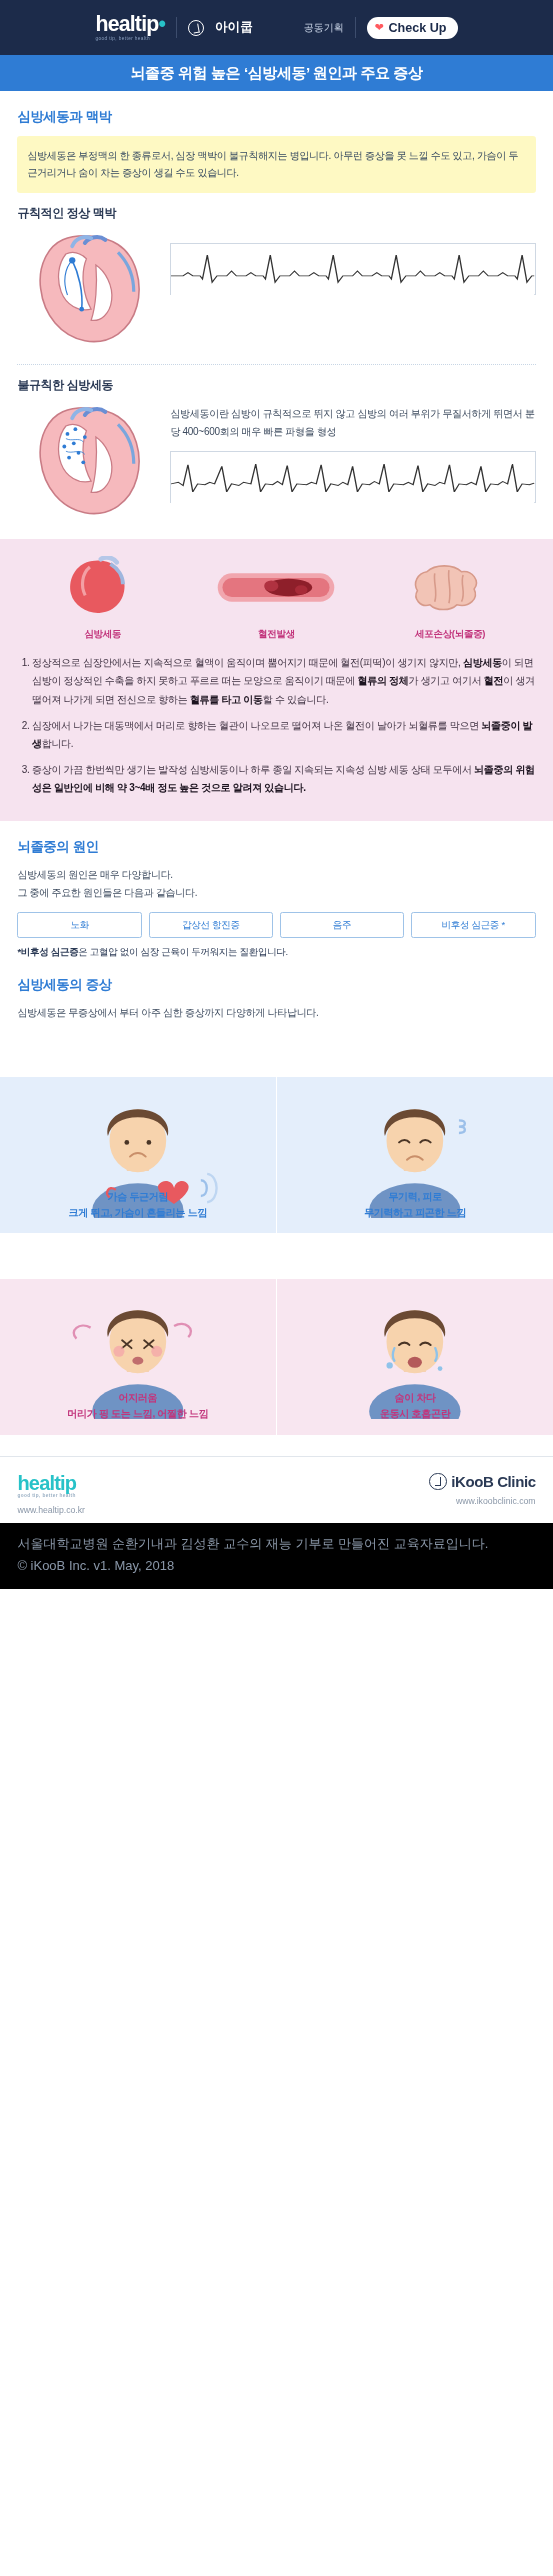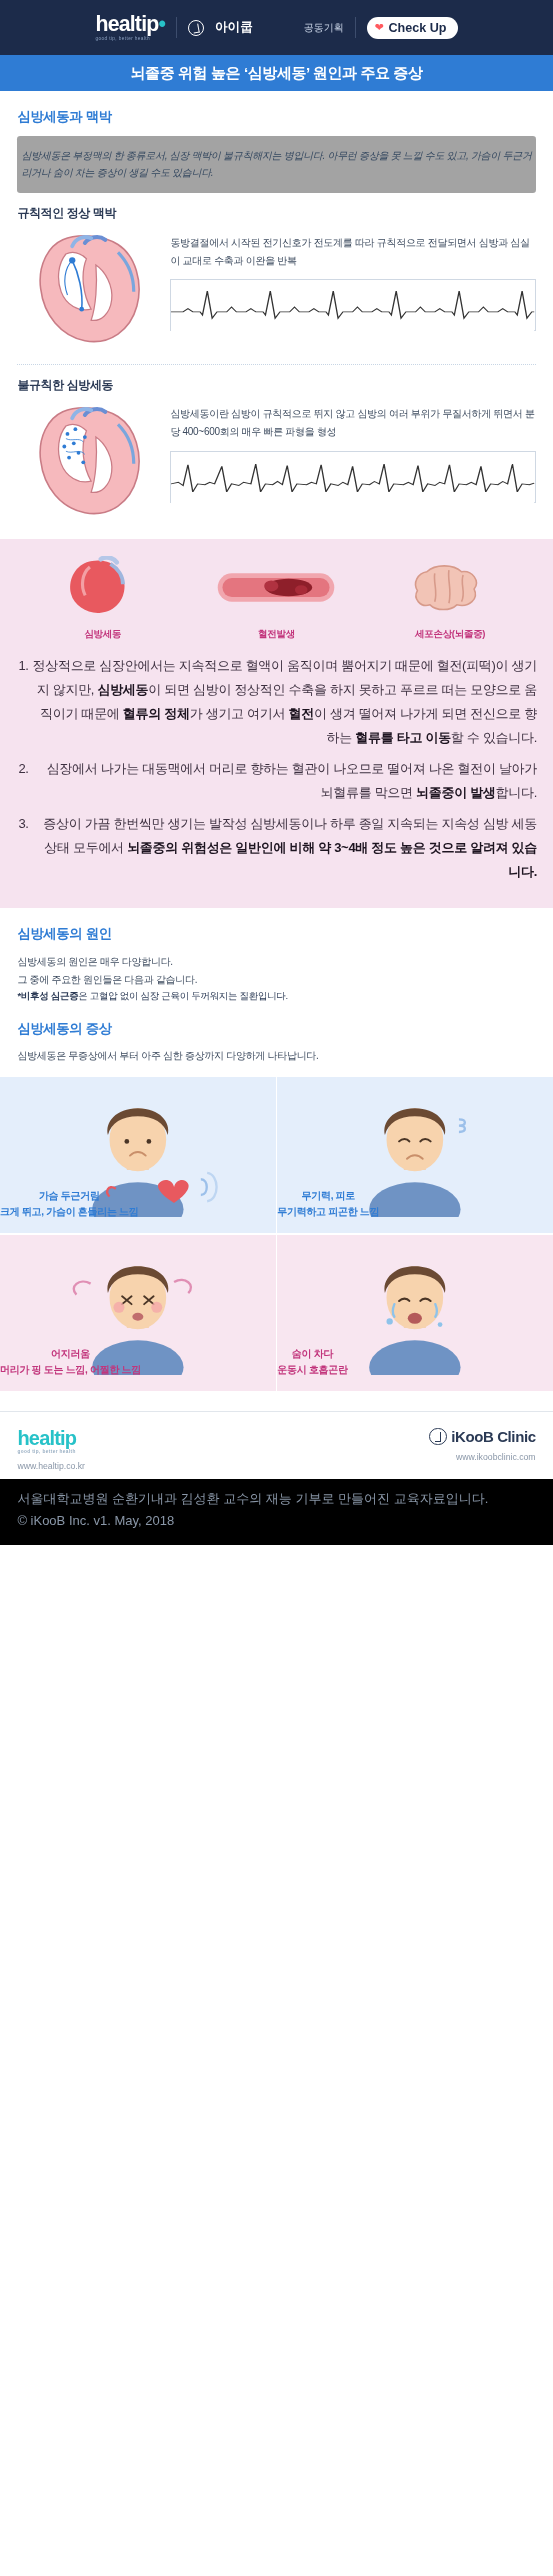--- a/index.html
+++ b/index.html
@@ -96,28 +96,27 @@
     letter-spacing: -0.4px;
   }
   h3.sub-title {
     color: #2b3a55;
     font-size: 12px;
     font-weight: bold;
     margin: 12.6px 0 8px;
     letter-spacing: -0.4px;
   }
   .note-box {
-    background: #a3a3a3;
+    background: #fef9c3;
     border-radius: 3.2px;
-    padding: 11px 4px;
+    padding: 11px 10px;
     color: #33475f;
     font-size: 10px;
     line-height: 1.75;
     letter-spacing: -0.3px;
-    font-style: italic;
   }
   .dotted-sep {
     border-top: 1.6px dotted #c8d6e5;
     margin: 14.2px 0 0;
   }
 
   
   .hb-row { display: flex; gap: 11px; align-items: flex-start; margin-top: 4.7px; }
   .heart-art {
     width: 142px; height: 119px;
@@ -152,26 +151,25 @@
     color: #c2357c;
     font-size: 9.5px;
     font-weight: bold;
     letter-spacing: -0.3px;
   }
   ol.pink-list {
     margin: 12.6px 0 0 16px;
     padding: 0;
   }
   ol.pink-list li {
-    font-size: 13px;
+    font-size: 10px;
     line-height: 1.85;
     color: #3d3040;
     letter-spacing: -0.3px;
     margin-bottom: 7.1px;
-    text-align: right;
   }
   ol.pink-list li b { color: #1d1420; font-weight: bold; }
 
   
   .para {
     font-size: 10px; color: #3c4a5e; line-height: 1.85; letter-spacing: -0.3px;
   }
   .chip-row { display: flex; gap: 6.3px; margin: 9.5px 0 8px; }
   .chip {
     flex: 1;
@@ -194,23 +192,24 @@
     display: grid;
     grid-template-columns: 1fr 1fr;
     gap: 1.6px;
     margin-top: 11px;
   }
   .sym-cell {
     height: 156px;
     position: relative;
     display: flex;
     flex-direction: column;
-    align-items: flex-start;
+    align-items: center;
     justify-content: flex-end;
     padding-bottom: 12.6px;
+    margin-top: 44px;
   }
   .sym-pink { background: #f8e6f0; }
   .sym-blue { background: #e4eefb; }
   .sym-art { position: absolute; top: 14.2px; left: 0; right: 0; height: 126px; }
   .sym-label {
     text-align: center; font-size: 10px; line-height: 1.6;
     font-weight: bold; letter-spacing: -0.3px;
     position: relative; z-index: 2;
   }
   .lab-pink { color: #c2357c; }
@@ -295,21 +294,20 @@
           <path d="M86 16 C92 8 104 6 112 12" stroke="#6b8fd4" stroke-width="5" fill="none" stroke-linecap="round"></path>
           <path d="M70 20 C74 10 86 6 94 10" stroke="#8fb4e6" stroke-width="5" fill="none" stroke-linecap="round"></path>
           <path d="M70 38 C78 54 84 78 82 100" stroke="#2f7cd4" stroke-width="2" fill="none"></path>
           <path d="M70 38 C60 48 58 66 64 82" stroke="#2f7cd4" stroke-width="1.4" fill="none"></path>
           <circle cx="70" cy="38" r="4" fill="#2f7cd4"></circle>
           <circle cx="82" cy="100" r="3" fill="#2f7cd4"></circle>
           <path d="M128 28 C140 40 148 58 148 78" stroke="#7aa6dd" stroke-width="4" fill="none"></path>
         </svg>
       </div>
       <div class="hb-right">
-        <div class="hb-desc">동방결절에서 시작된 전기신호가 전도계를 따라 규칙적으로 전달되면서 심방과 심실이 교대로 수축과 이완을 반복</div>
         <div class="ecg-box">
           <svg viewBox="0 0 300 64" width="100%" height="51" preserveAspectRatio="none">
             <rect x="0" y="0" width="300" height="64" fill="#ffffff"></rect>
             <path d="M0 40 L10 40 L14 36 L18 40 L24 40 L26 44 L30 14 L34 48 L38 40 L46 40 L50 34 L54 40 L62 40
                      L66 36 L70 40 L76 40 L78 44 L82 14 L86 48 L90 40 L98 40 L102 34 L106 40 L114 40
                      L118 36 L122 40 L128 40 L130 44 L134 14 L138 48 L142 40 L150 40 L154 34 L158 40 L166 40
                      L170 36 L174 40 L180 40 L182 44 L186 14 L190 48 L194 40 L202 40 L206 34 L210 40 L218 40
                      L222 36 L226 40 L232 40 L234 44 L238 14 L242 48 L246 40 L254 40 L258 34 L262 40 L270 40
                      L274 36 L278 40 L284 40 L286 44 L290 14 L294 48 L298 40 L300 40" fill="none" stroke="#333333" stroke-width="1.1"></path>
           </svg>
@@ -398,23 +396,29 @@
 
     <ol class="pink-list">
       <li>정상적으로 심장안에서는 지속적으로 혈액이 움직이며 뿜어지기 때문에 혈전(피떡)이 생기지 않지만, <b>심방세동</b>이 되면 심방이 정상적인 수축을 하지 못하고 푸르르 떠는 모양으로 움직이기 때문에 <b>혈류의 정체</b>가 생기고 여기서 <b>혈전</b>이 생겨 떨어져 나가게 되면 전신으로 향하는 <b>혈류를 타고 이동</b>할 수 있습니다.</li>
       <li>심장에서 나가는 대동맥에서 머리로 향하는 혈관이 나오므로 떨어져 나온 혈전이 날아가 뇌혈류를 막으면 <b>뇌졸중이 발생</b>합니다.</li>
       <li>증상이 가끔 한번씩만 생기는 발작성 심방세동이나 하루 종일 지속되는 지속성 심방 세동 상태 모두에서 <b>뇌졸중의 위험성은 일반인에 비해 약 3~4배 정도 높은 것으로 알려져 있습니다.</b></li>
     </ol>
   </div>
 
   <div class="body-wrap">
 
-    <h2 class="section-title">심방세동의 원인</h2>
+    <h2 class="section-title">뇌졸중의 원인</h2>
     <div class="para" style="white-space:pre-line">심방세동의 원인은 매우 다양합니다.
 그 중에 주요한 원인들은 다음과 같습니다.</div>
+    <div class="chip-row">
+      <div class="chip">노화</div>
+      <div class="chip">갑상선 항진증</div>
+      <div class="chip">음주</div>
+      <div class="chip">비후성 심근증 *</div>
+    </div>
     <div class="footnote"><b>*비후성 심근증</b><span>은 고혈압 없이 심장 근육이 두꺼워지는 질환입니다.</span></div>
 
     <h2 class="section-title">심방세동의 증상</h2>
     <div class="para">심방세동은 무증상에서 부터 아주 심한 증상까지 다양하게 나타납니다.</div>
   </div>
 
   <div class="sym-grid">
 
 
     <div class="sym-cell sym-blue">

